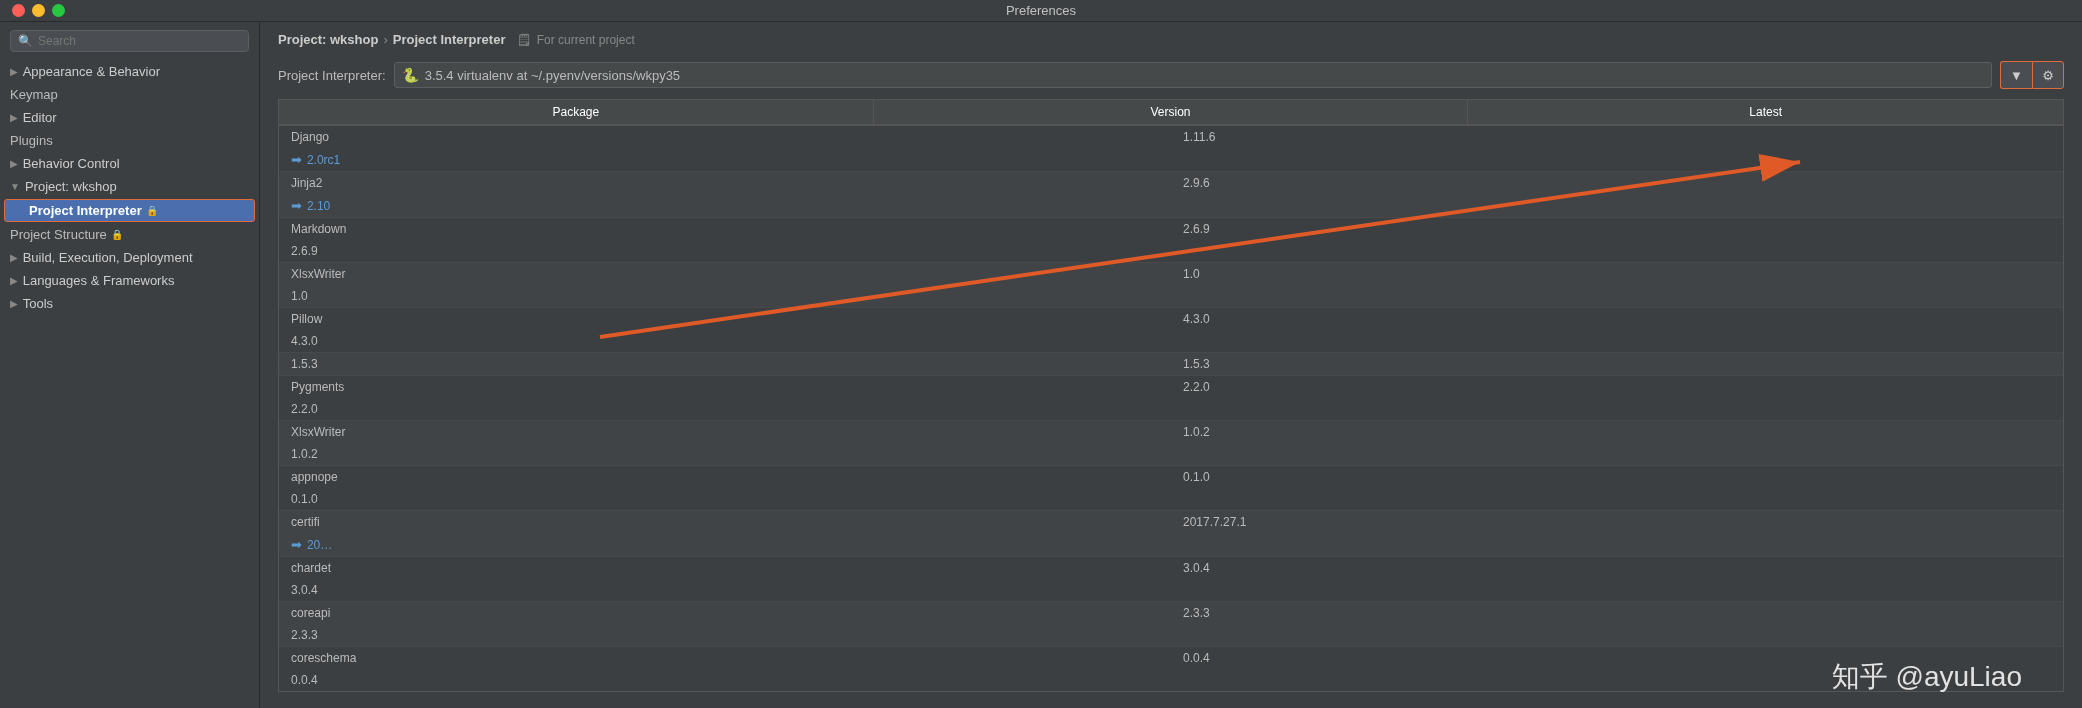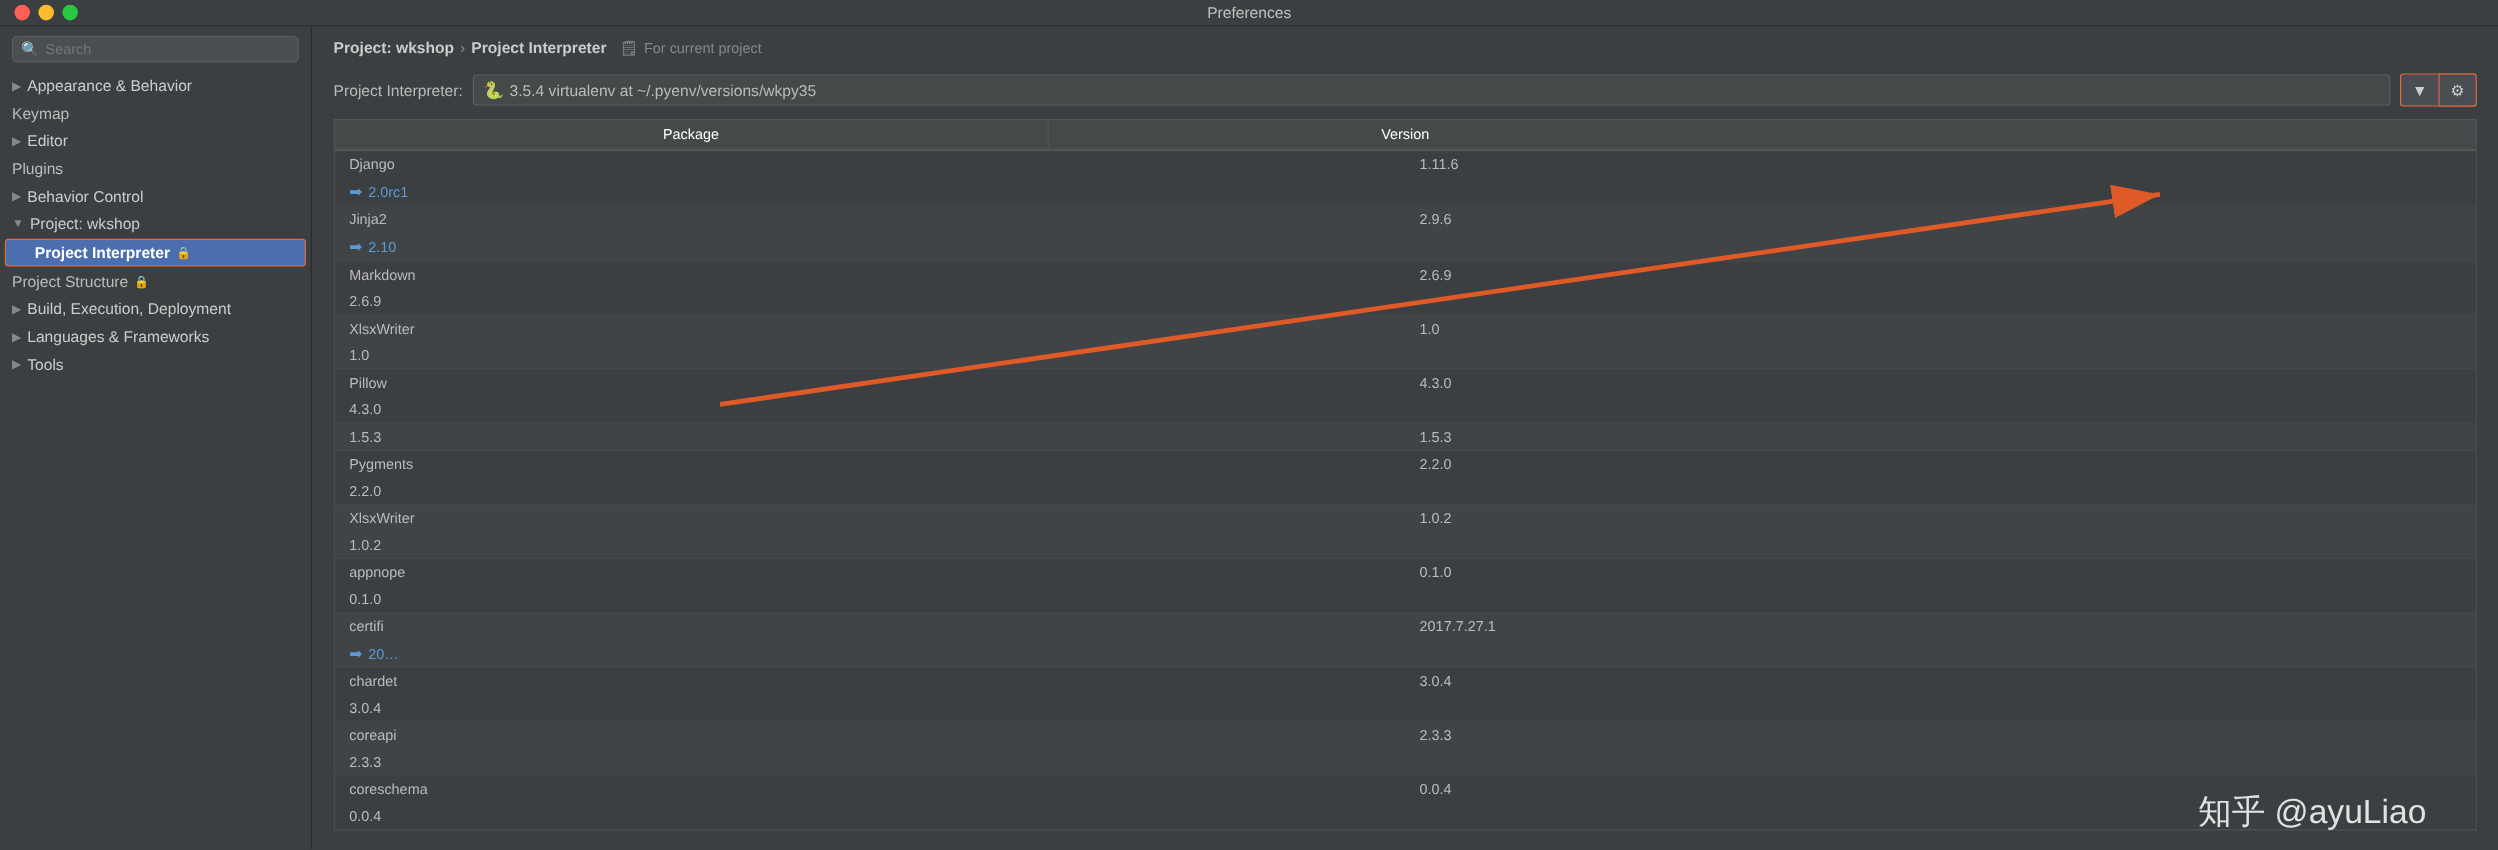--- a/index.html
+++ b/index.html
@@ -396,20 +396,21 @@
           <div class="action-btn">
             <span>⚙</span>
           </div>
         </div>
       </div>
 
       <div class="packages-table">
         <div class="table-header">
           <div class="table-header-cell">Package</div>
           <div class="table-header-cell">Version</div>
+          <div class="table-header-cell">Latest</div>
         </div>
         <div class="table-body" id="table-body">
         <div class="table-row">
               <div class="table-cell">Django</div>
               <div class="table-cell">1.11.6</div>
               <div class="table-cell update-arrow">
                 <span class="arrow-icon">➡</span>
                 <span>2.0rc1</span>
               </div>
             </div>

